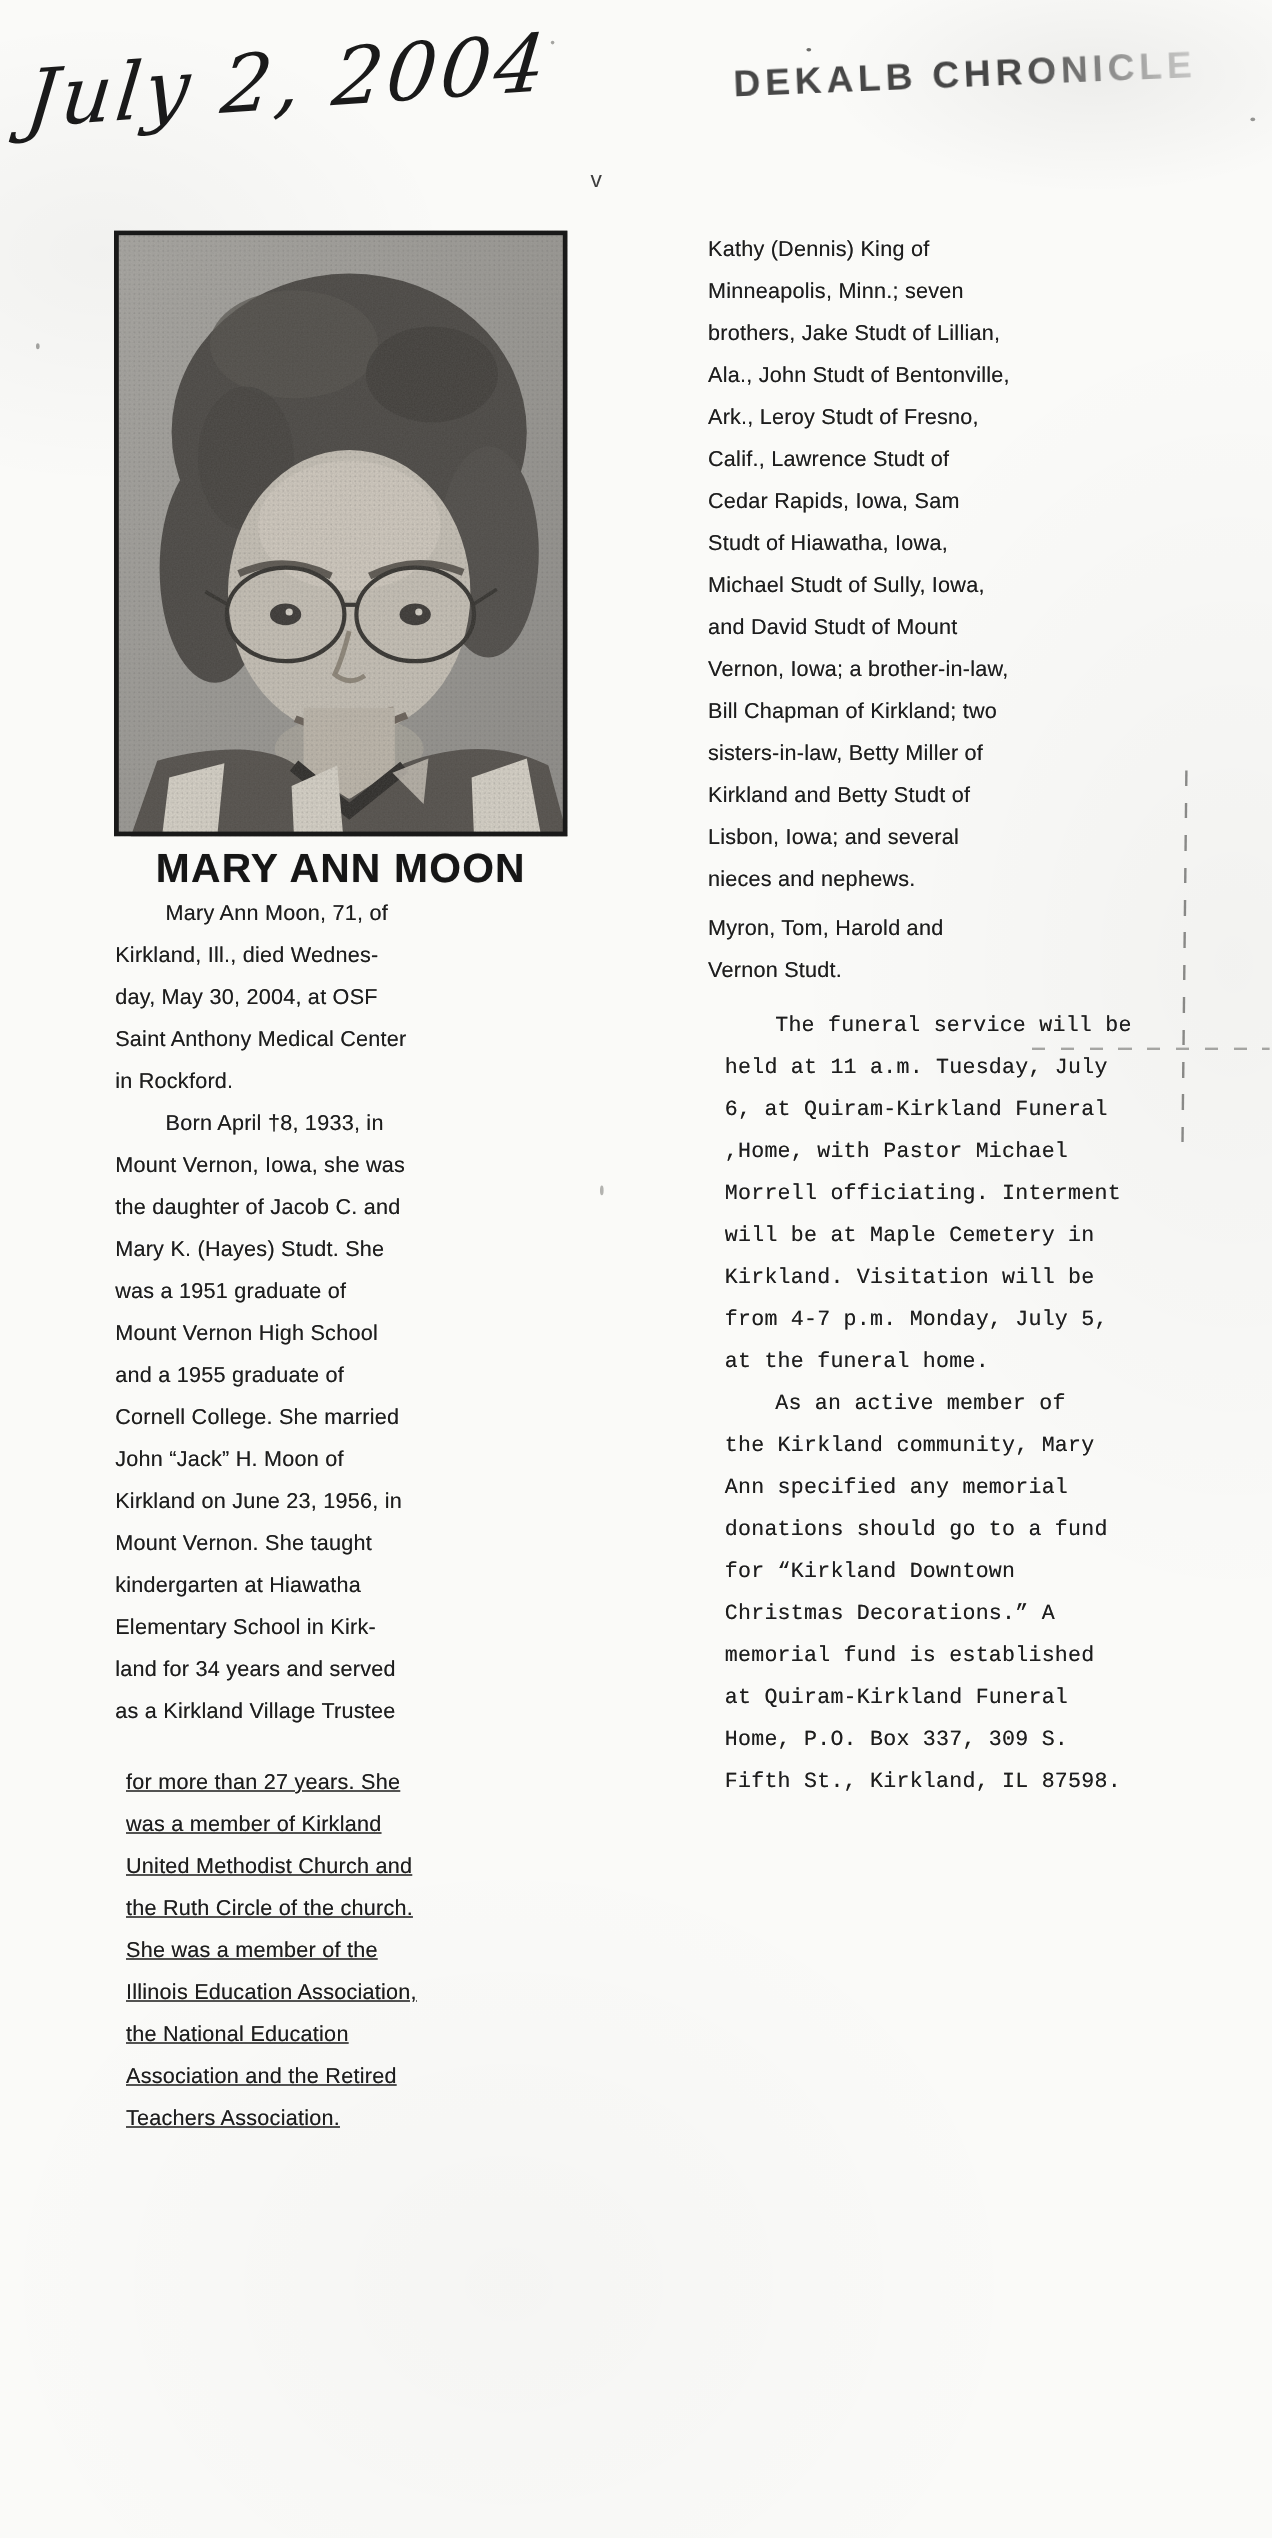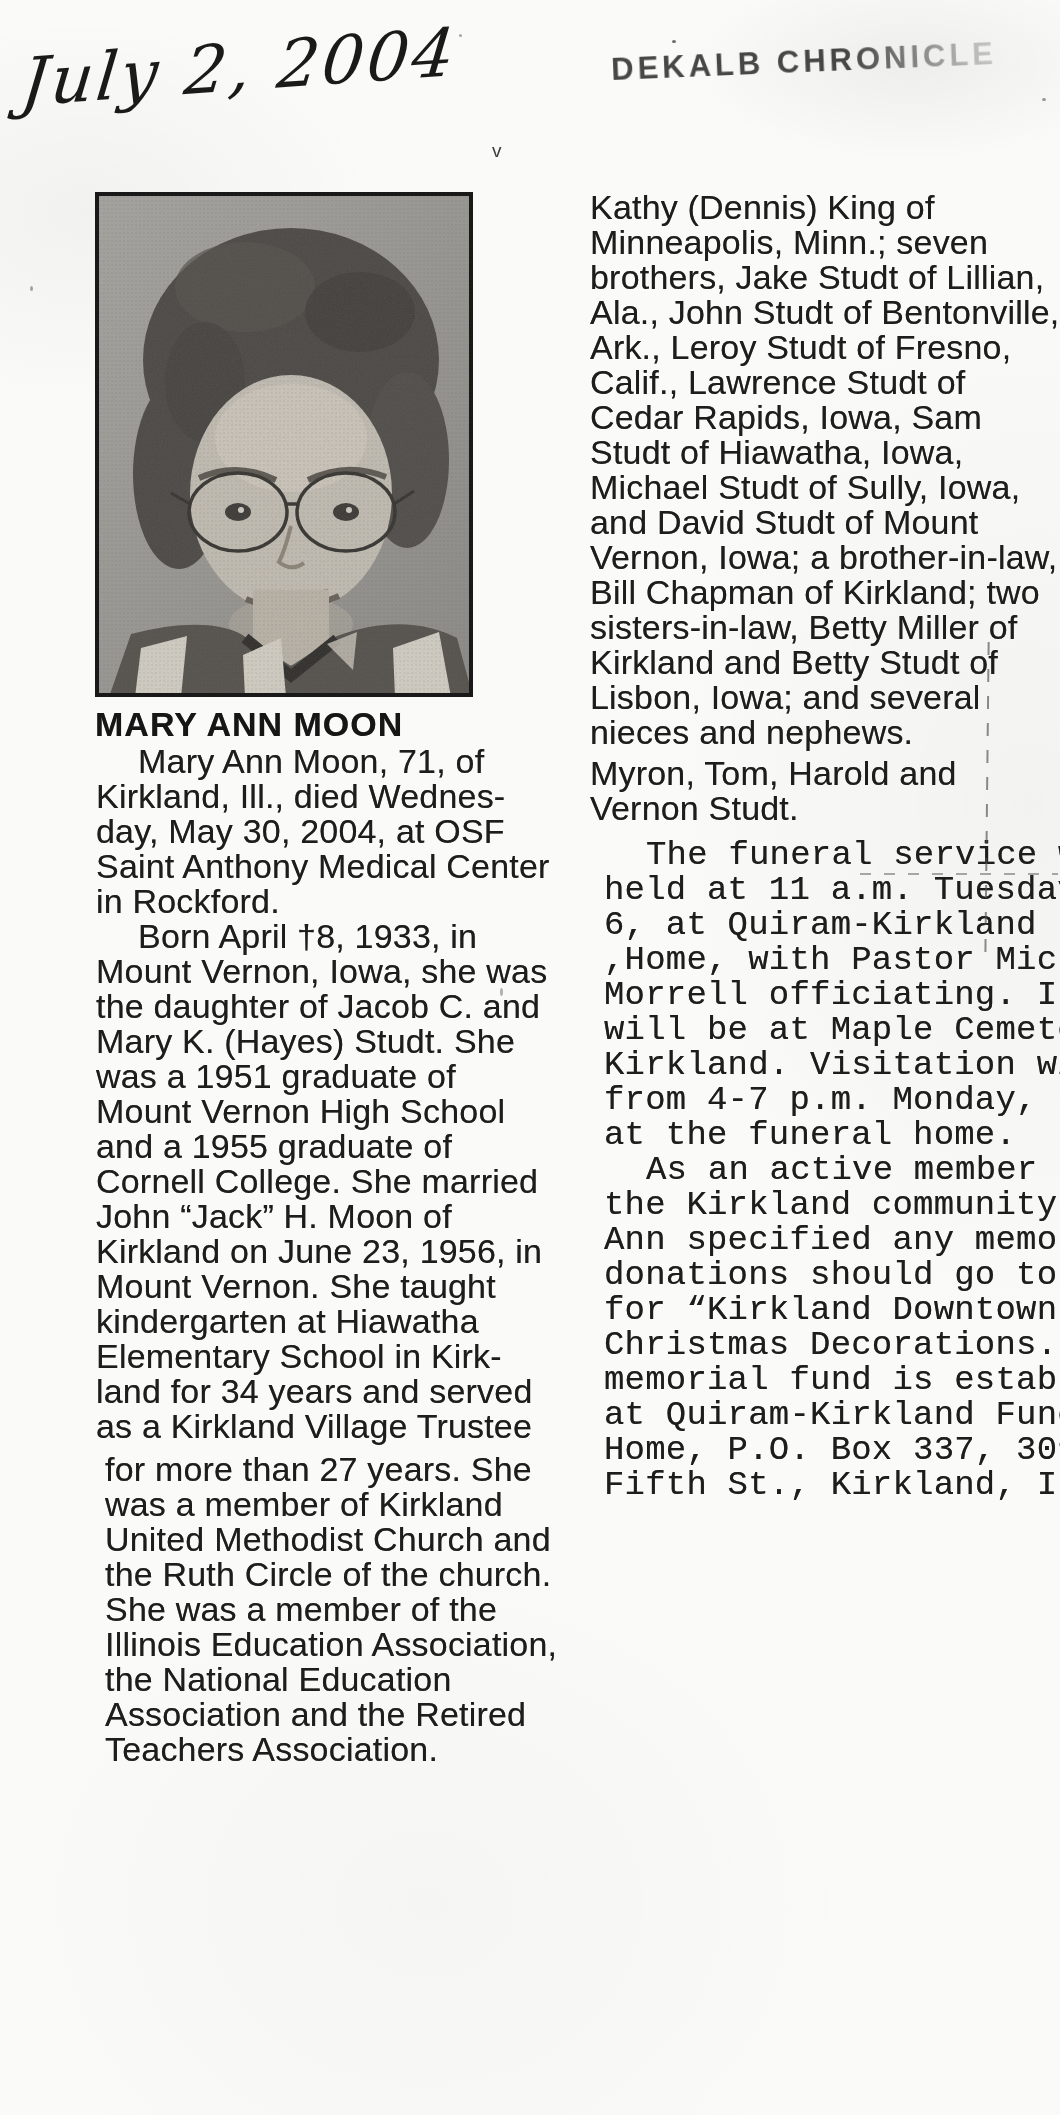--- a/index.html
+++ b/index.html
@@ -60,39 +60,39 @@
   
   .photo {
     position:absolute; left:95px; top:192px;
     width:378px; height:505px;
     display:block;
   }
 
   
   .headline {
     position:absolute; left:95px; top:705px; width:378px;
-    text-align:left;
+    text-align:center;
     font-size:34px; font-weight:700; letter-spacing:1px;
     color:#161616;
     text-shadow:0 0 0.6px rgba(0,0,0,0.5);
   }
 
   
   .col {
     position:absolute;
-    font-size:34px; line-height:35px;
+    font-size:18px; line-height:35px;
     letter-spacing:0.2px;
     color:#1d1d1d;
     text-shadow:0 0 0.5px rgba(0,0,0,0.55);
   }
   .col p { white-space:pre; margin:0; }
   .indent { text-indent:42px; }
   .left-col  { left:96px;  top:744px; width:420px; }
   .right-col { left:590px; top:190px; width:460px; }
-  .shift-a { margin-left:9px;  margin-top:8px; }
+  .shift-a { margin-left:9px;  margin-top:24px;text-decoration:underline; }
   .shift-a .para-gap { margin-top:5px; }
   .shift-b { margin-top:6px; }
   .shift-c { margin-left:14px; margin-top:12px;font-family:Liberation Mono, monospace; }
 
   
   .tear-v {
     position:absolute; left:986px; top:642px; width:2px; height:318px;
     background:repeating-linear-gradient(to bottom, #4f4f4d 0 13px, transparent 13px 27px);
     opacity:.65; transform:rotate(0.6deg);
   }

